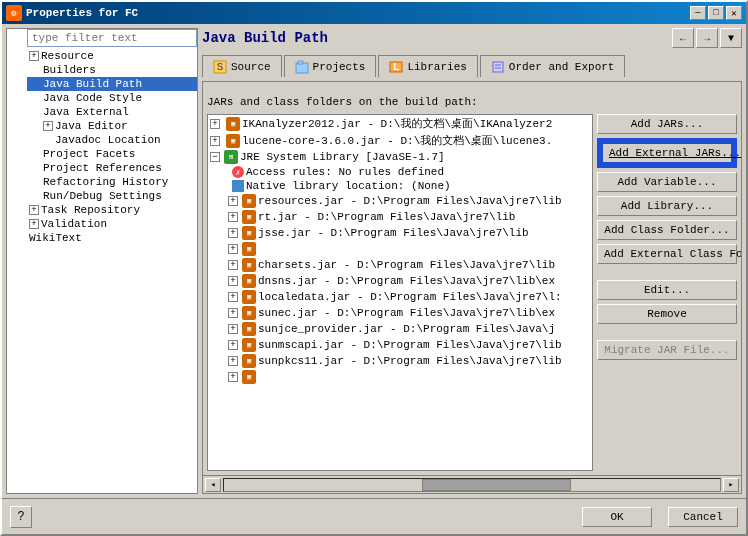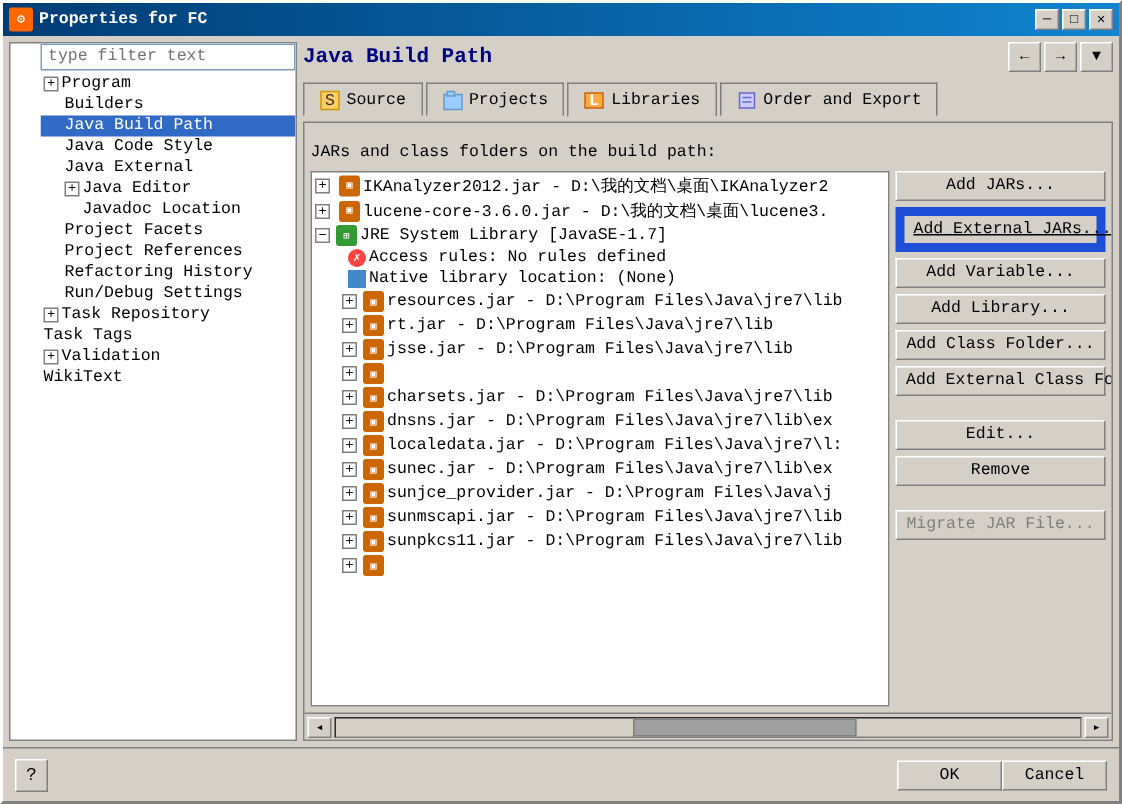--- a/index.html
+++ b/index.html
@@ -65,21 +65,21 @@
     .file-tree::-webkit-scrollbar-thumb { background: #a0a0a0; border: 1px solid #808080; }
 
     .hscroll-area { height: 18px; background: #d4d0c8; border-top: 1px solid #808080; display: flex; align-items: center; padding: 0 2px; }
     .hscroll-btn { width: 16px; height: 14px; background: #d4d0c8; border: 1px solid #ffffff; border-right-color: #808080; border-bottom-color: #808080; display: flex; align-items: center; justify-content: center; font-size: 9px; cursor: pointer; flex-shrink: 0; }
     .hscroll-track { flex: 1; height: 14px; background: #d4d0c8; border: 1px inset #808080; margin: 0 2px; position: relative; }
     .hscroll-thumb { position: absolute; left: 40%; width: 30%; height: 100%; background: #a0a0a0; border: 1px solid #808080; }
 
     
     .bottom-bar { display: flex; justify-content: space-between; align-items: center; padding: 4px 8px; background: #d4d0c8; border-top: 1px solid #808080; flex-shrink: 0; height: 36px; }
     .help-btn { width: 22px; height: 22px; background: #d4d0c8; border: 1px solid #ffffff; border-right-color: #808080; border-bottom-color: #808080; display: flex; align-items: center; justify-content: center; font-size: 12px; cursor: pointer; }
-    .ok-cancel { display: flex; gap: 0; }
+    .ok-cancel { display: flex; gap: 16px; }
     .dialog-btn { width: 70px; padding: 3px 8px; background: #d4d0c8; border: 1px solid #ffffff; border-right-color: #808080; border-bottom-color: #808080; cursor: pointer; text-align: center; font-size: 11px; }
 
     .minus-icon { display: inline-block; width: 10px; height: 10px; border: 1px solid #808080; background: white; text-align: center; line-height: 9px; font-size: 9px; }
   </style>
 </head>
 <body>
 
 <div class="window">
 
   <div class="titlebar">
@@ -93,21 +93,21 @@
   </div>
 
   <div class="content">
 
     <div class="left-panel">
       <input class="filter-input" type="text" placeholder="type filter text" style="">
       <div class="tree-area">
 
         <div class="tree-item level-0">
           <span class="plus-box">+</span>
-          <span>Program</span>
+          <span>Resource</span>
         </div>
         <div class="tree-item level-1">
           <span>Builders</span>
         </div>
         <div class="tree-item level-1 selected">
           <span>Java Build Path</span>
         </div>
         <div class="tree-item level-1">
           <span>Java Code Style</span>
         </div>
@@ -129,23 +129,20 @@
         </div>
         <div class="tree-item level-1">
           <span>Refactoring History</span>
         </div>
         <div class="tree-item level-1">
           <span>Run/Debug Settings</span>
         </div>
         <div class="tree-item level-0">
           <span class="plus-box">+</span>
           <span>Task Repository</span>
-        </div>
-        <div class="tree-item level-0">
-          <span>Task Tags</span>
         </div>
         <div class="tree-item level-0">
           <span class="plus-box">+</span>
           <span>Validation</span>
         </div>
         <div class="tree-item level-0">
           <span>WikiText</span>
         </div>
       </div>
     </div>

